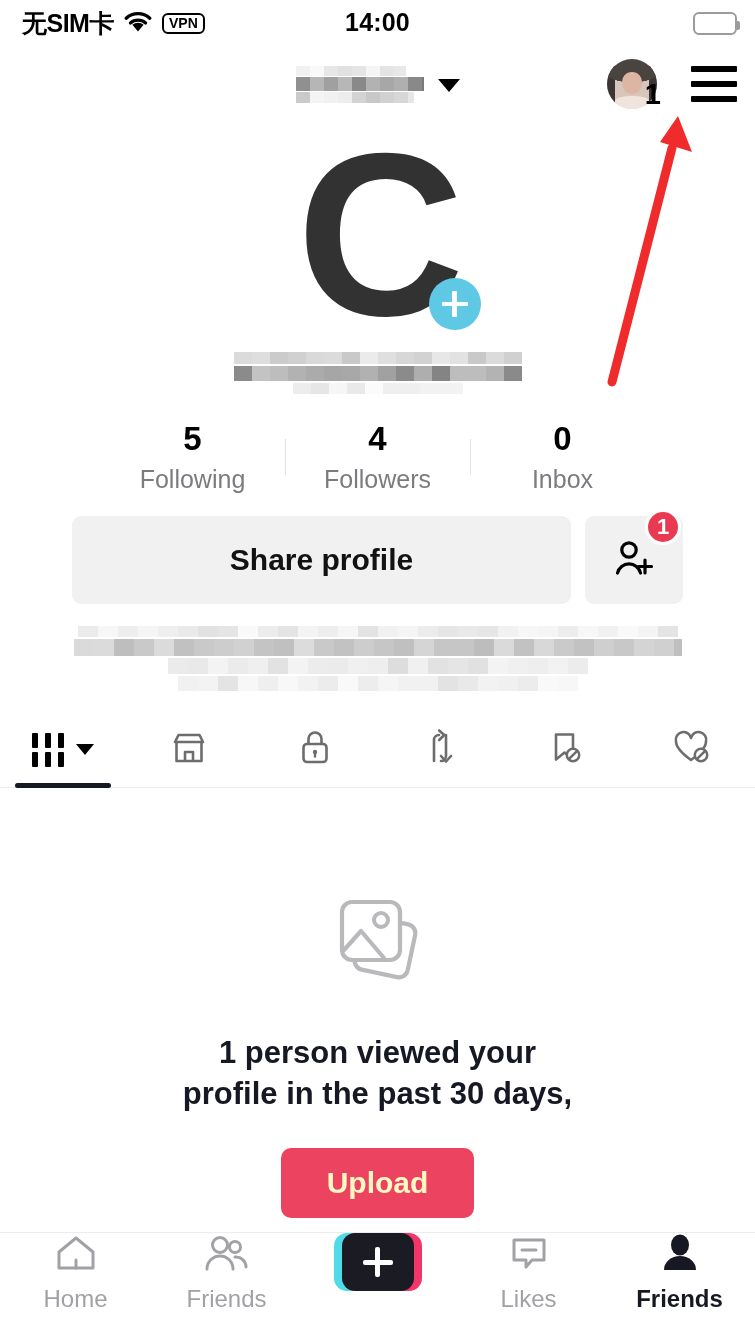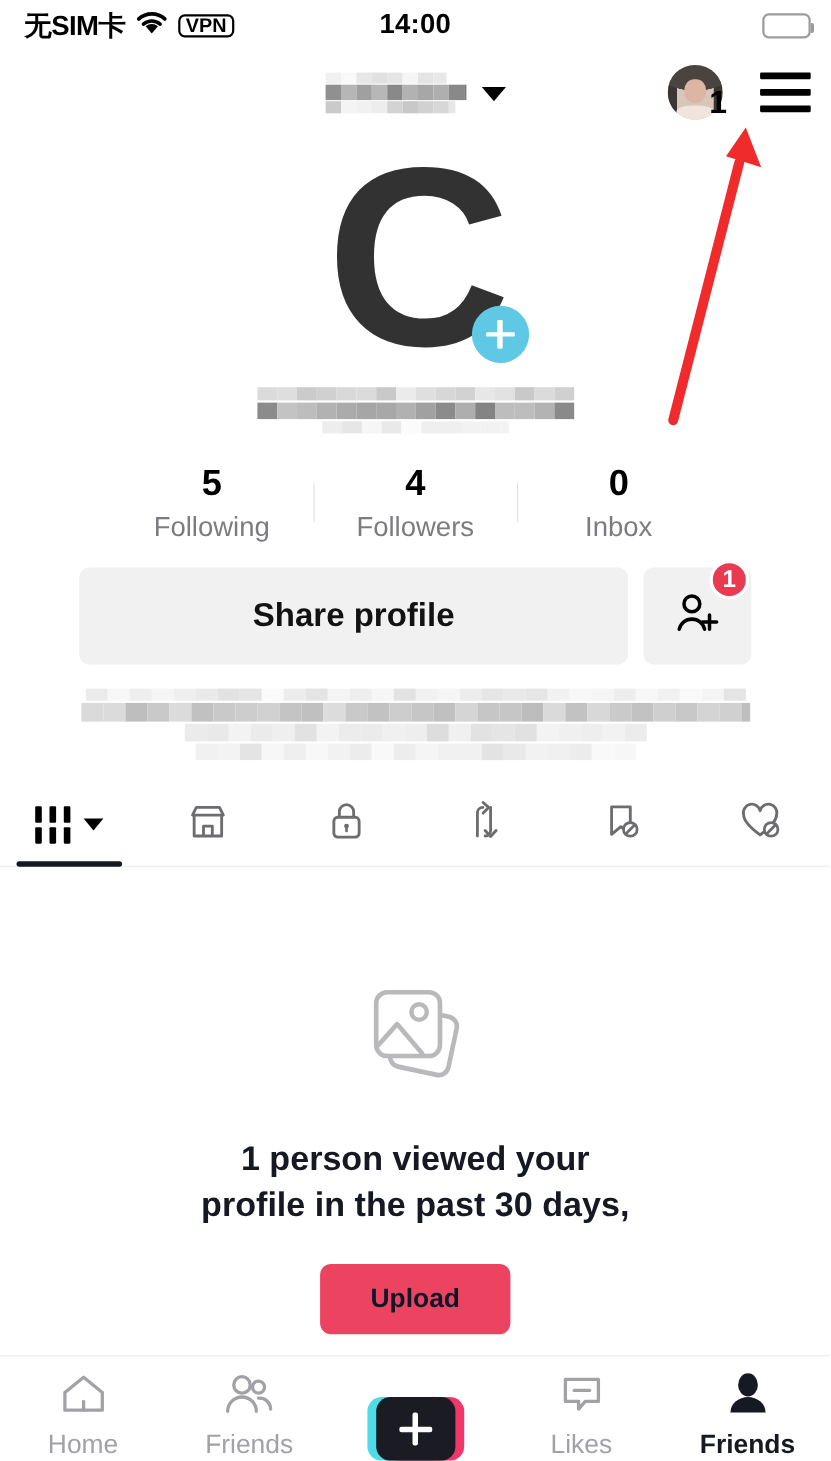--- a/index.html
+++ b/index.html
@@ -13,21 +13,21 @@
 
   
   .statusbar {
     height:46px; display:flex; align-items:center;
     justify-content:space-between; padding:0 18px 0 22px;
   }
   .sb-left { display:flex; align-items:center; gap:9px; }
   .sb-carrier { font-size:25px; font-weight:600; color:#000; letter-spacing:-.5px; }
   .sb-vpn {
     border:2.3px solid #000; border-radius:6px; padding:0px 5px;
-    font-size:18px; font-weight:700; color:#000; line-height:17px;
+    font-size:14px; font-weight:700; color:#000; line-height:17px;
   }
   .sb-time { font-size:25px; font-weight:600; color:#000; letter-spacing:.2px;
              position:absolute; left:50%; top:8px; transform:translateX(-50%); }
   .sb-right { display:flex; align-items:center; }
   .battery { position:relative; width:44px; height:23px;
              border:2.3px solid #9b9b9b; border-radius:6px; padding:2px; }
   .battery-fill { height:100%; background:#000; border-radius:2.5px; }
   .battery-cap { position:absolute; right:-5px; top:7px; width:3px; height:9px;
                  background:#9b9b9b; border-radius:0 2px 2px 0; }
 
@@ -131,30 +131,30 @@
   .grid-glyph i { display:block; background:#000; border-radius:1px; }
   .caret-sm { width:0;height:0;border-left:9px solid transparent;
               border-right:9px solid transparent;border-top:11px solid #000; }
 
   
   .empty { display:flex; flex-direction:column; align-items:center;
            padding-top:98px; }
   .empty-text { margin-top:34px; text-align:center; font-size:31px;
                 font-weight:700; color:#161823; line-height:1.33; }
   .btn-upload {
-    margin-top:34px; background:#ec4360; color:#0f172a; font-size:24px;
+    margin-top:34px; background:#ec4360; color:#fef9c3; font-size:30px;
     font-weight:700; padding:18px 46px; border-radius:10px;
     border:none; cursor:pointer; font-family:"Liberation Sans", sans-serif;
   }
 
   
   .bottomnav {
     position:absolute; left:0; bottom:0; width:755px; height:96px;
     border-top:1.5px solid #ececee; background:#fff;
-    display:flex; align-items:flex-end;
+    display:flex; align-items:flex-start;
   }
   .nav-item { flex:1; display:flex; flex-direction:column; align-items:center;
               gap:8px; cursor:pointer; }
   .nav-lbl { font-size:24px; color:#a2a2a6; font-weight:400; }
   .nav-item.active .nav-lbl { color:#161823; font-weight:700; }
   .create-btn { position:relative; width:88px; height:58px; }
   .create-cyan, .create-pink, .create-dark { position:absolute; border-radius:13px; }
   .create-cyan { left:0; top:0; width:72px; height:58px; background:#4fdbe8; }
   .create-pink { right:0; top:0; width:72px; height:58px; background:#f3366a; }
   .create-dark { left:8px; top:0; width:72px; height:58px; background:#1b1b23;

